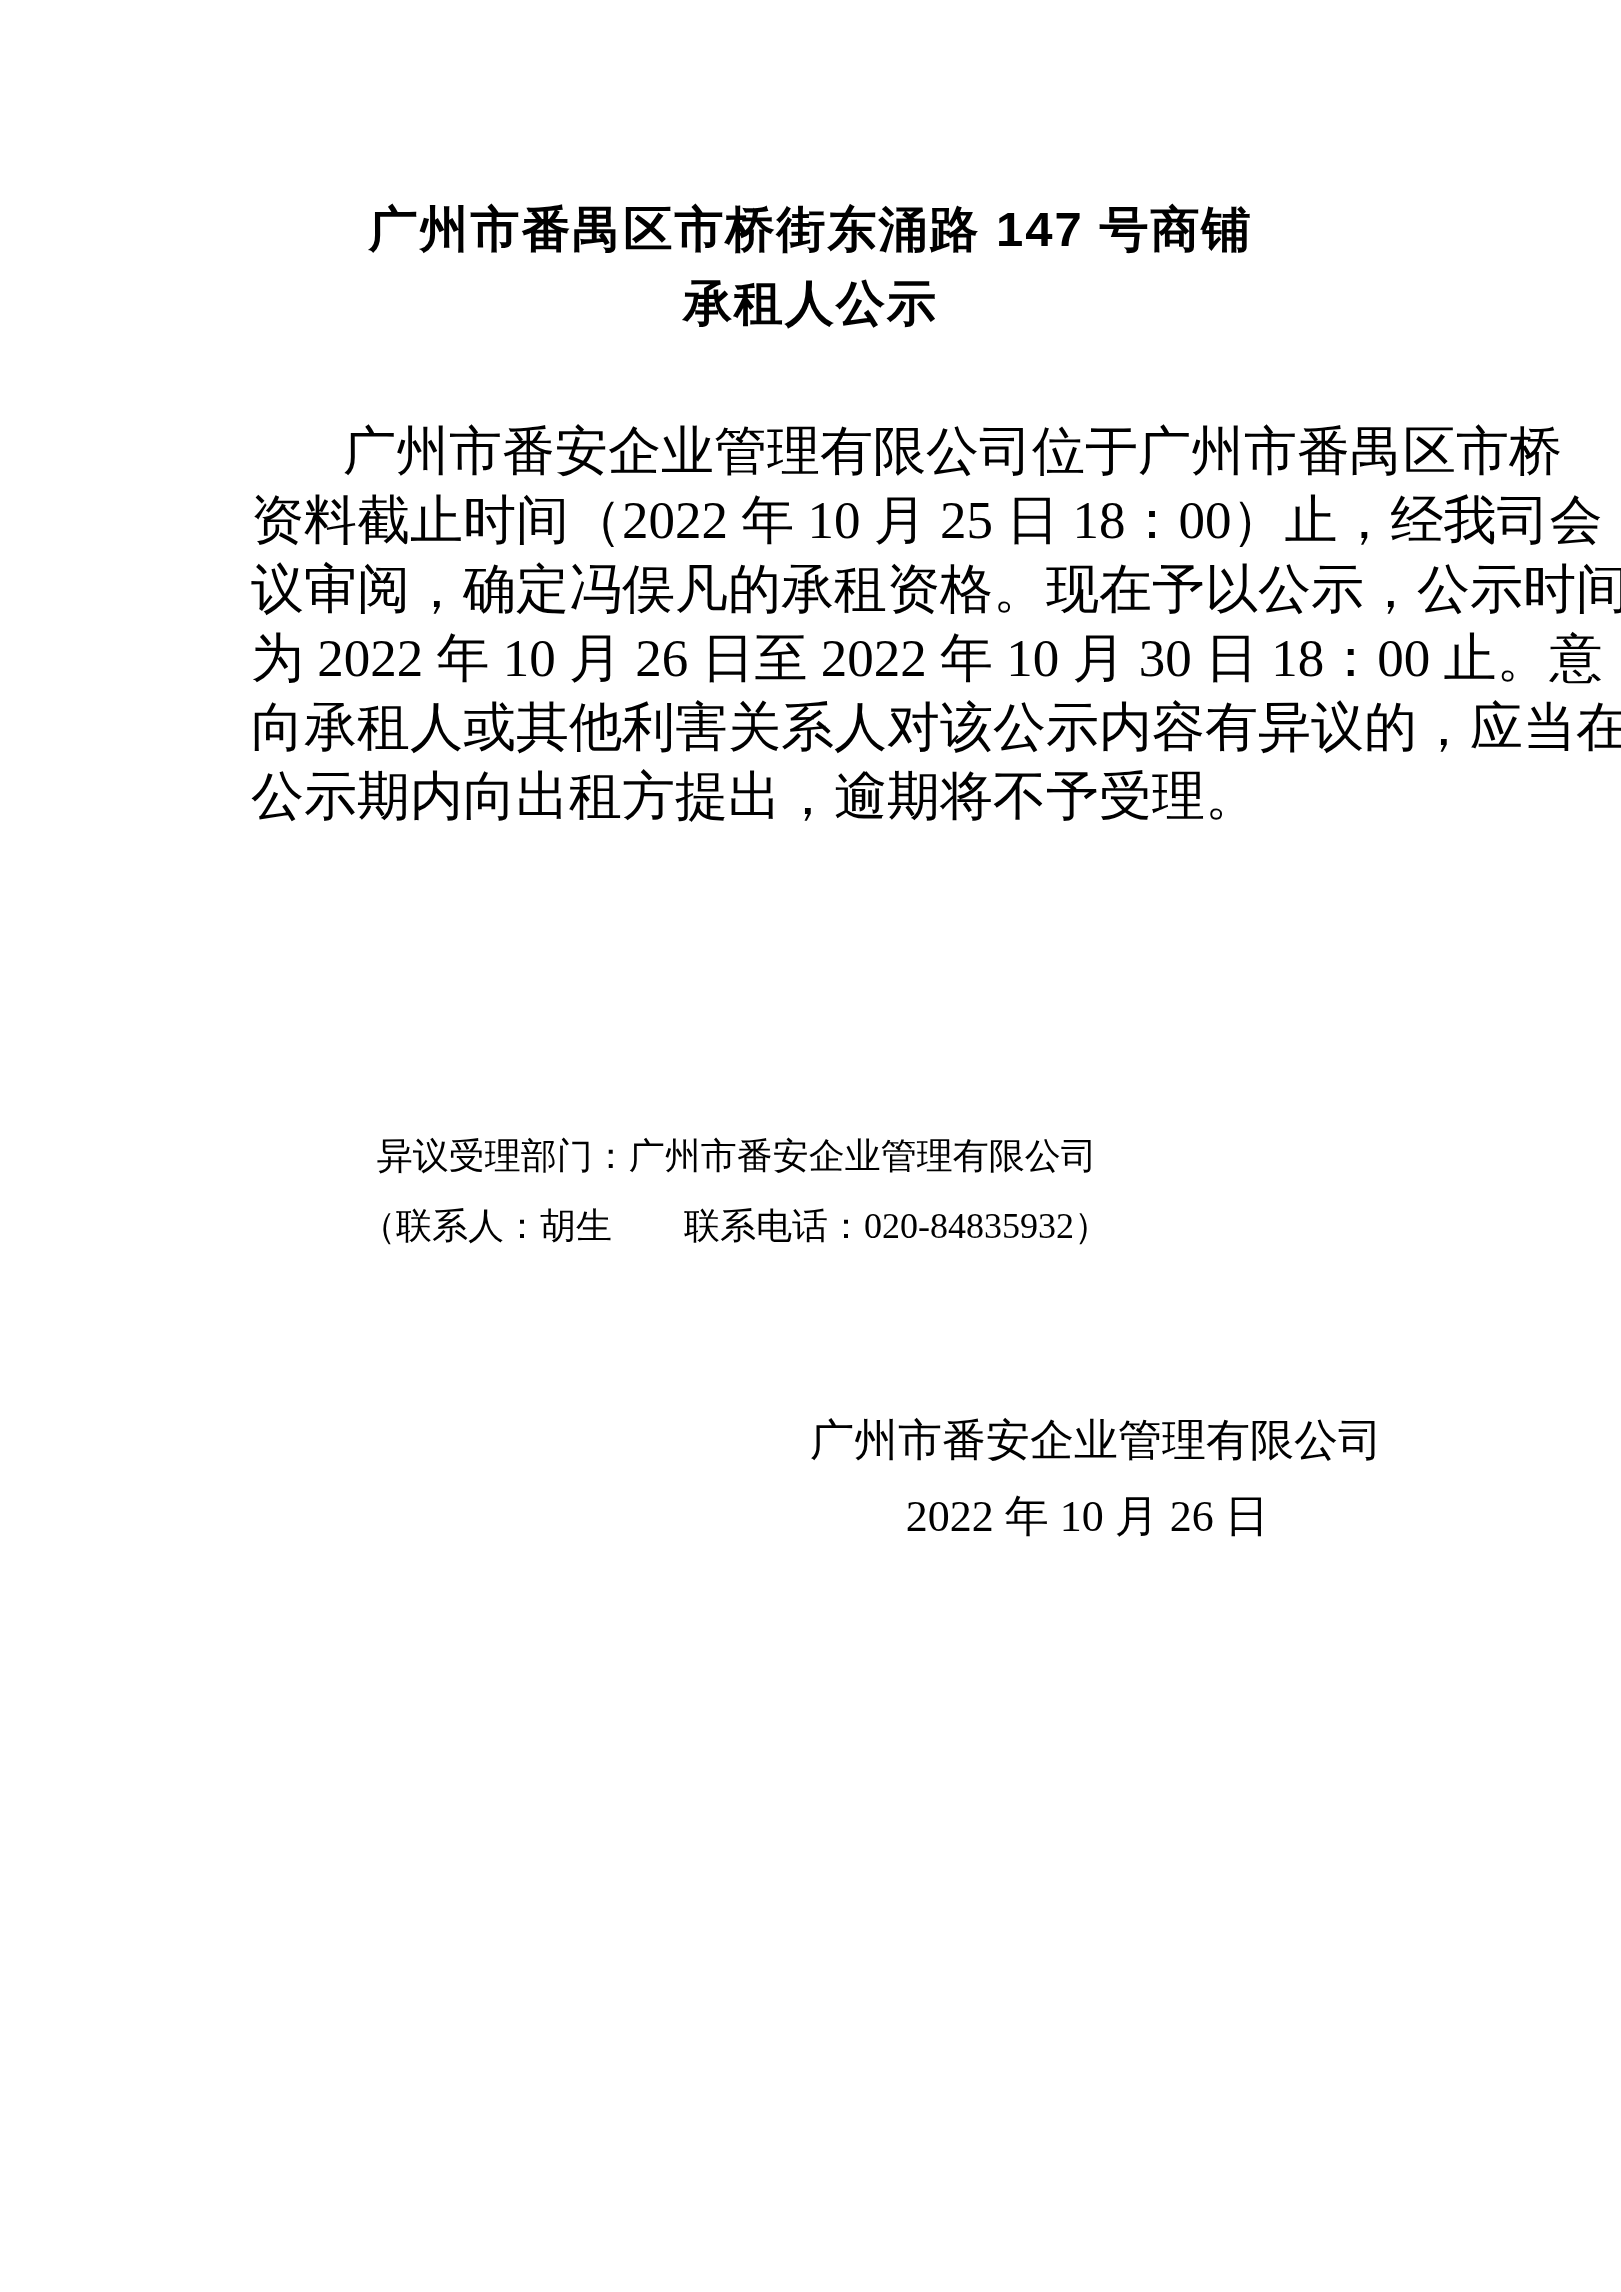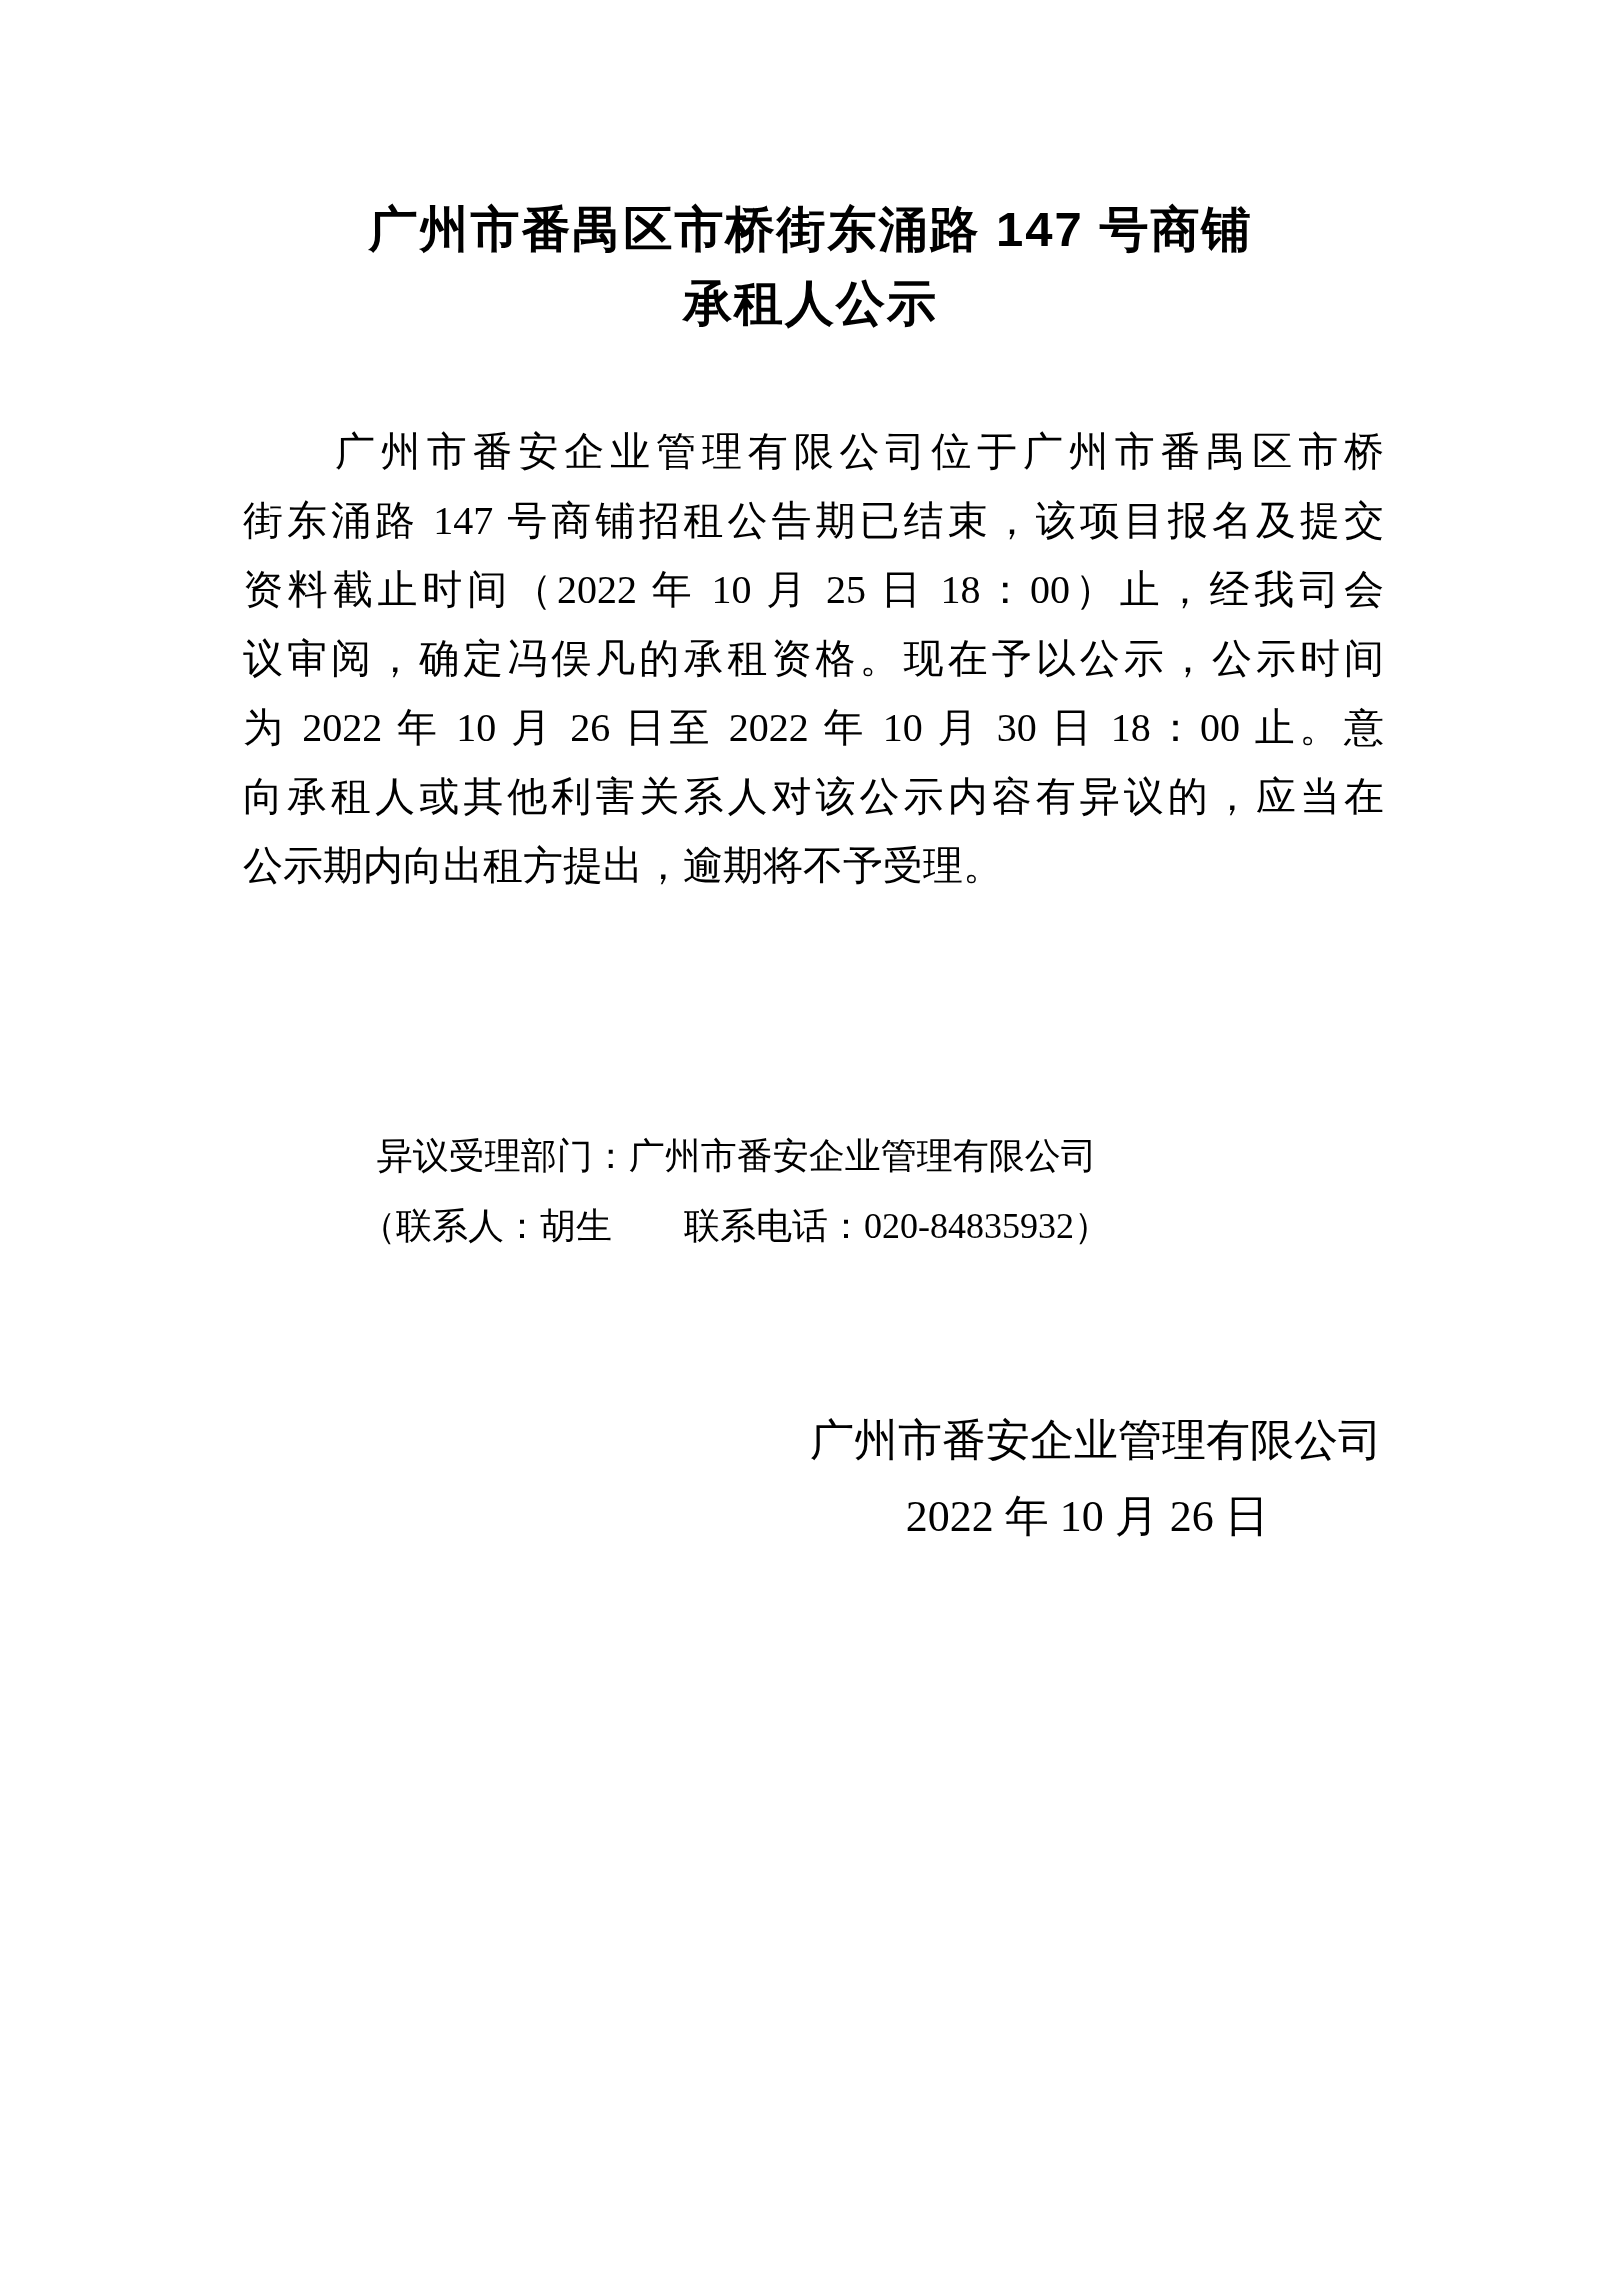--- a/index.html
+++ b/index.html
@@ -27,23 +27,23 @@
     font-weight: bold;
     font-size: 49px;
     line-height: 74px;
     letter-spacing: 2px;
     white-space: nowrap;
   }
   
   .body-block {
     position: absolute;
     top: 417px;
-    left: 243px;
+    left: 251px;
     width: 1141px;
-    font-size: 40px;
+    font-size: 53px;
     line-height: 69px;
   }
   .body-line {
     height: 69px;
     text-align: justify;
     text-align-last: justify;
     white-space: nowrap;
   }
   .body-line.first {
     text-indent: 92px;
@@ -83,21 +83,20 @@
 
 <div class="page">
 
   <div class="title-block">
     <div>广州市番禺区市桥街东涌路 147 号商铺</div>
     <div>承租人公示</div>
   </div>
 
   <div class="body-block">
     <div class="body-line first">广州市番安企业管理有限公司位于广州市番禺区市桥</div>
-    <div class="body-line">街东涌路 147 号商铺招租公告期已结束，该项目报名及提交</div>
     <div class="body-line">资料截止时间（2022 年 10 月 25 日 18：00）止，经我司会</div>
     <div class="body-line">议审阅，确定冯俣凡的承租资格。现在予以公示，公示时间</div>
     <div class="body-line">为 2022 年 10 月 26 日至 2022 年 10 月 30 日 18：00 止。意</div>
     <div class="body-line">向承租人或其他利害关系人对该公示内容有异议的，应当在</div>
     <div class="body-line last">公示期内向出租方提出，逾期将不予受理。</div>
   </div>
 
   <div class="contact-block">
     <div class="contact-line-dept">异议受理部门：广州市番安企业管理有限公司</div>
     <div class="contact-line-person">（联系人：胡生　　联系电话：020-84835932）</div>

